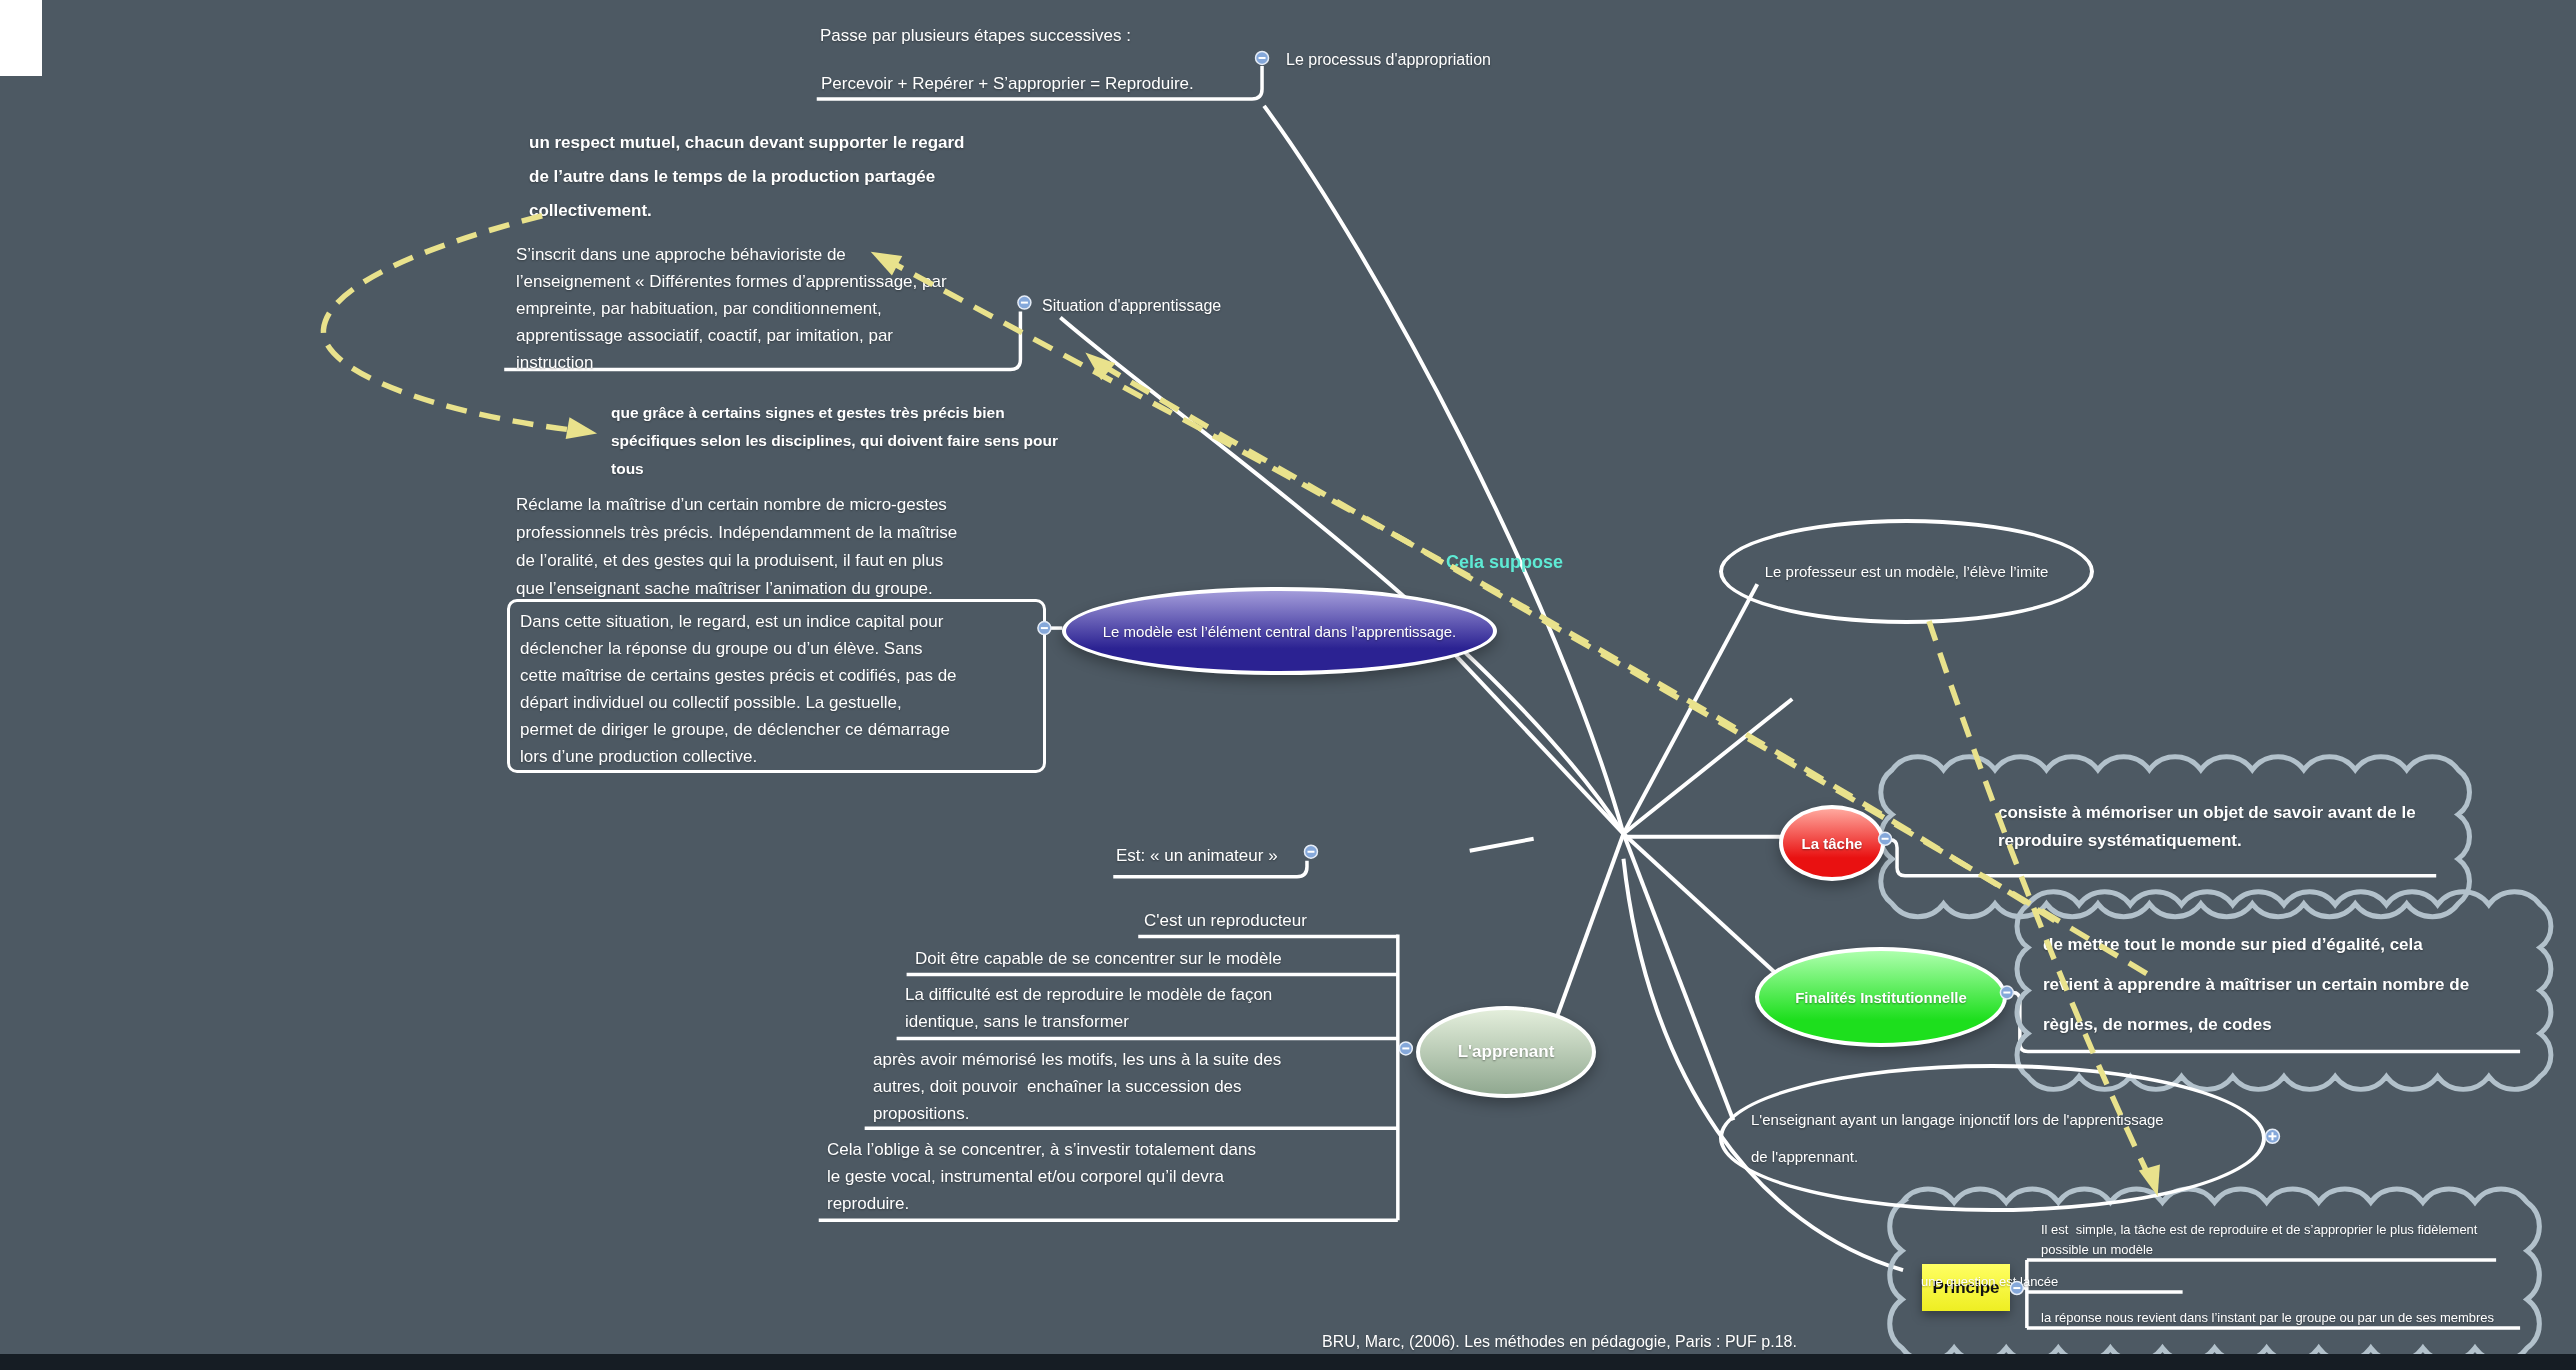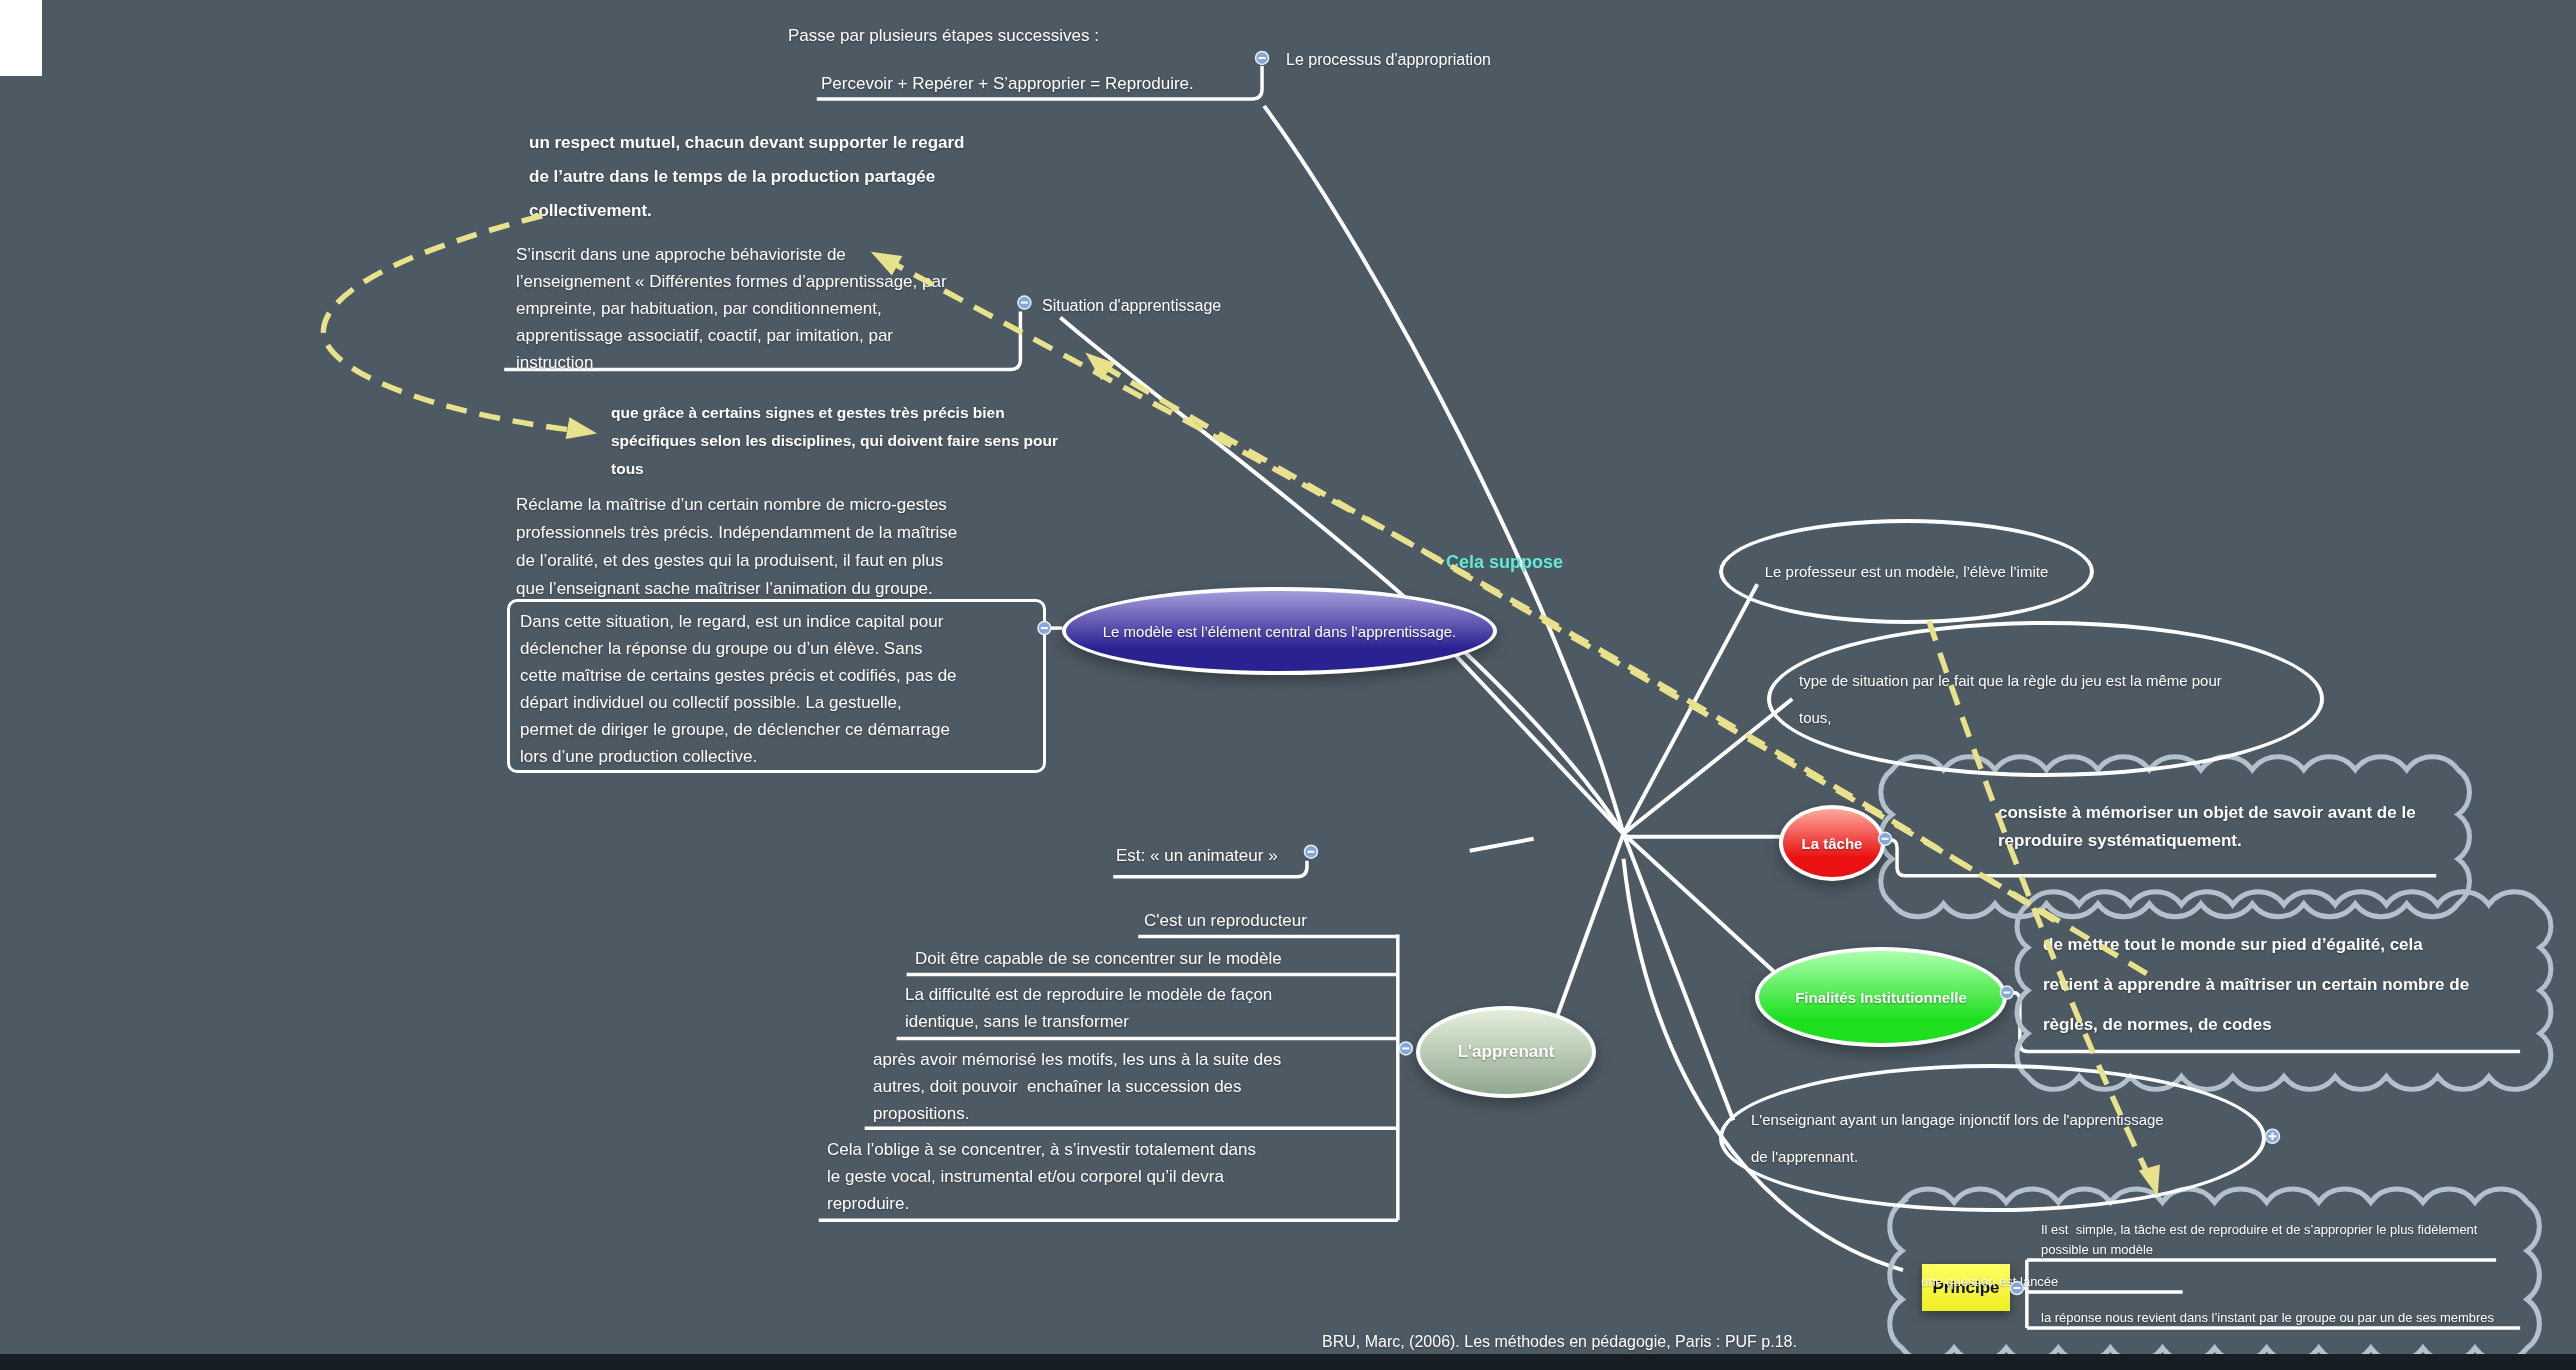--- a/index.html
+++ b/index.html
@@ -74,21 +74,21 @@
     <path class="ul" d="M1052,629 H1064"></path>
 
     <path class="cloud" d="M1895,771 a32.0,32.0 0 0 1 51.54545454545455,0 a32.0,32.0 0 0 1 51.54545454545455,0 a32.0,32.0 0 0 1 51.54545454545455,0 a32.0,32.0 0 0 1 51.54545454545455,0 a32.0,32.0 0 0 1 51.54545454545455,0 a32.0,32.0 0 0 1 51.54545454545455,0 a32.0,32.0 0 0 1 51.54545454545455,0 a32.0,32.0 0 0 1 51.54545454545455,0 a32.0,32.0 0 0 1 51.54545454545455,0 a32.0,32.0 0 0 1 51.54545454545455,0 a32.0,32.0 0 0 1 51.54545454545455,0 a27.7,27.7 0 0 1 0,44.666666666666664 a27.7,27.7 0 0 1 0,44.666666666666664 a27.7,27.7 0 0 1 0,44.666666666666664 a32.0,32.0 0 0 1 -51.54545454545455,0 a32.0,32.0 0 0 1 -51.54545454545455,0 a32.0,32.0 0 0 1 -51.54545454545455,0 a32.0,32.0 0 0 1 -51.54545454545455,0 a32.0,32.0 0 0 1 -51.54545454545455,0 a32.0,32.0 0 0 1 -51.54545454545455,0 a32.0,32.0 0 0 1 -51.54545454545455,0 a32.0,32.0 0 0 1 -51.54545454545455,0 a32.0,32.0 0 0 1 -51.54545454545455,0 a32.0,32.0 0 0 1 -51.54545454545455,0 a32.0,32.0 0 0 1 -51.54545454545455,0 a27.7,27.7 0 0 1 0,-44.666666666666664 a27.7,27.7 0 0 1 0,-44.666666666666664 a27.7,27.7 0 0 1 0,-44.666666666666664 Z"></path>
     <path class="cloud" d="M2031,906 a31.8,31.8 0 0 1 51.3,0 a31.8,31.8 0 0 1 51.3,0 a31.8,31.8 0 0 1 51.3,0 a31.8,31.8 0 0 1 51.3,0 a31.8,31.8 0 0 1 51.3,0 a31.8,31.8 0 0 1 51.3,0 a31.8,31.8 0 0 1 51.3,0 a31.8,31.8 0 0 1 51.3,0 a31.8,31.8 0 0 1 51.3,0 a31.8,31.8 0 0 1 51.3,0 a26.7,26.7 0 0 1 0,43 a26.7,26.7 0 0 1 0,43 a26.7,26.7 0 0 1 0,43 a26.7,26.7 0 0 1 0,43 a31.8,31.8 0 0 1 -51.3,0 a31.8,31.8 0 0 1 -51.3,0 a31.8,31.8 0 0 1 -51.3,0 a31.8,31.8 0 0 1 -51.3,0 a31.8,31.8 0 0 1 -51.3,0 a31.8,31.8 0 0 1 -51.3,0 a31.8,31.8 0 0 1 -51.3,0 a31.8,31.8 0 0 1 -51.3,0 a31.8,31.8 0 0 1 -51.3,0 a31.8,31.8 0 0 1 -51.3,0 a26.7,26.7 0 0 1 0,-43 a26.7,26.7 0 0 1 0,-43 a26.7,26.7 0 0 1 0,-43 a26.7,26.7 0 0 1 0,-43 Z"></path>
     <path class="cloud" d="M1905,1204 a32.3,32.3 0 0 1 52.166666666666664,0 a32.3,32.3 0 0 1 52.166666666666664,0 a32.3,32.3 0 0 1 52.166666666666664,0 a32.3,32.3 0 0 1 52.166666666666664,0 a32.3,32.3 0 0 1 52.166666666666664,0 a32.3,32.3 0 0 1 52.166666666666664,0 a32.3,32.3 0 0 1 52.166666666666664,0 a32.3,32.3 0 0 1 52.166666666666664,0 a32.3,32.3 0 0 1 52.166666666666664,0 a32.3,32.3 0 0 1 52.166666666666664,0 a32.3,32.3 0 0 1 52.166666666666664,0 a32.3,32.3 0 0 1 52.166666666666664,0 a30.2,30.2 0 0 1 0,48.666666666666664 a30.2,30.2 0 0 1 0,48.666666666666664 a30.2,30.2 0 0 1 0,48.666666666666664 a32.3,32.3 0 0 1 -52.166666666666664,0 a32.3,32.3 0 0 1 -52.166666666666664,0 a32.3,32.3 0 0 1 -52.166666666666664,0 a32.3,32.3 0 0 1 -52.166666666666664,0 a32.3,32.3 0 0 1 -52.166666666666664,0 a32.3,32.3 0 0 1 -52.166666666666664,0 a32.3,32.3 0 0 1 -52.166666666666664,0 a32.3,32.3 0 0 1 -52.166666666666664,0 a32.3,32.3 0 0 1 -52.166666666666664,0 a32.3,32.3 0 0 1 -52.166666666666664,0 a32.3,32.3 0 0 1 -52.166666666666664,0 a32.3,32.3 0 0 1 -52.166666666666664,0 a30.2,30.2 0 0 1 0,-48.666666666666664 a30.2,30.2 0 0 1 0,-48.666666666666664 a30.2,30.2 0 0 1 0,-48.666666666666664 Z"></path>
   </svg>
 
   <div id="white-corner"></div>
   <div id="bottom-strip"></div>
 
-  <div class="t" style="left:788px;top:22px;">Passe par plusieurs étapes successives :</div>
+  <div class="t" style="left:820px;top:22px;">Passe par plusieurs étapes successives :</div>
   <div class="t" style="left:821px;top:70px;">Percevoir + Repérer + S’approprier = Reproduire.</div>
   <div class="t" style="left:1286px;top:46px;font-size:16px;">Le processus d'appropriation</div>
   <div class="t b" style="left:529px;top:126px;line-height:34px;">un respect mutuel, chacun devant supporter le regard
 de l’autre dans le temps de la production partagée
 collectivement.</div>
   <div class="t" style="left:516px;top:241px;">S’inscrit dans une approche béhavioriste de
 l’enseignement « Différentes formes d’apprentissage, par
 empreinte, par habituation, par conditionnement,
 apprentissage associatif, coactif, par imitation, par
 instruction</div>
@@ -113,24 +113,20 @@
   <div class="ell e-modele" style="left:1062px;top:587px;width:427px;height:80px;">
     <span class="etext">Le modèle est l’élément central dans l’apprentissage.</span>
   </div>
 
   <div class="t b dark" style="left:1446px;top:549px;font-size:18px;">Cela suppose</div>
 
   <div class="ell plain" style="left:1719px;top:519px;width:367px;height:97px;">
     <span class="etext">Le professeur est un modèle, l’élève l’imite</span>
   </div>
 
-  <div class="ell plain leftalign" style="left:1767px;top:621px;width:557px;height:156px;padding-left:28px;box-sizing:border-box;">
-    <span class="etext" style="line-height:37px;">type de situation par le fait que la règle du jeu est la même pour
-tous,</span>
-  </div>
 
 
   <div class="t" style="left:1116px;top:842px;">Est: « un animateur »</div>
 
   <div class="ell e-tache" style="left:1779px;top:805px;width:98px;height:68px;">
     <span class="etext blacklabel" style="font-size:15px;">La tâche</span>
   </div>
   <div class="t b" style="left:1998px;top:799px;line-height:28px;">consiste à mémoriser un objet de savoir avant de le
 reproduire systématiquement.</div>
 

